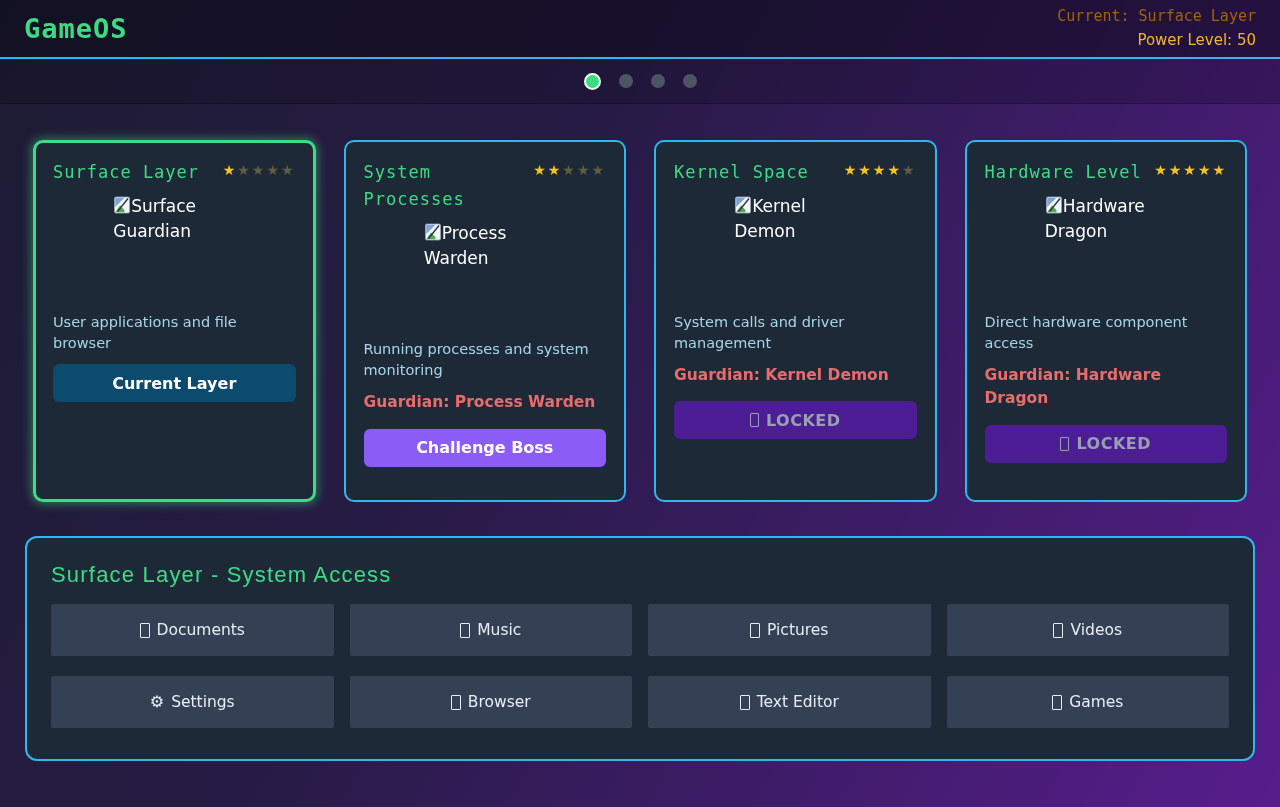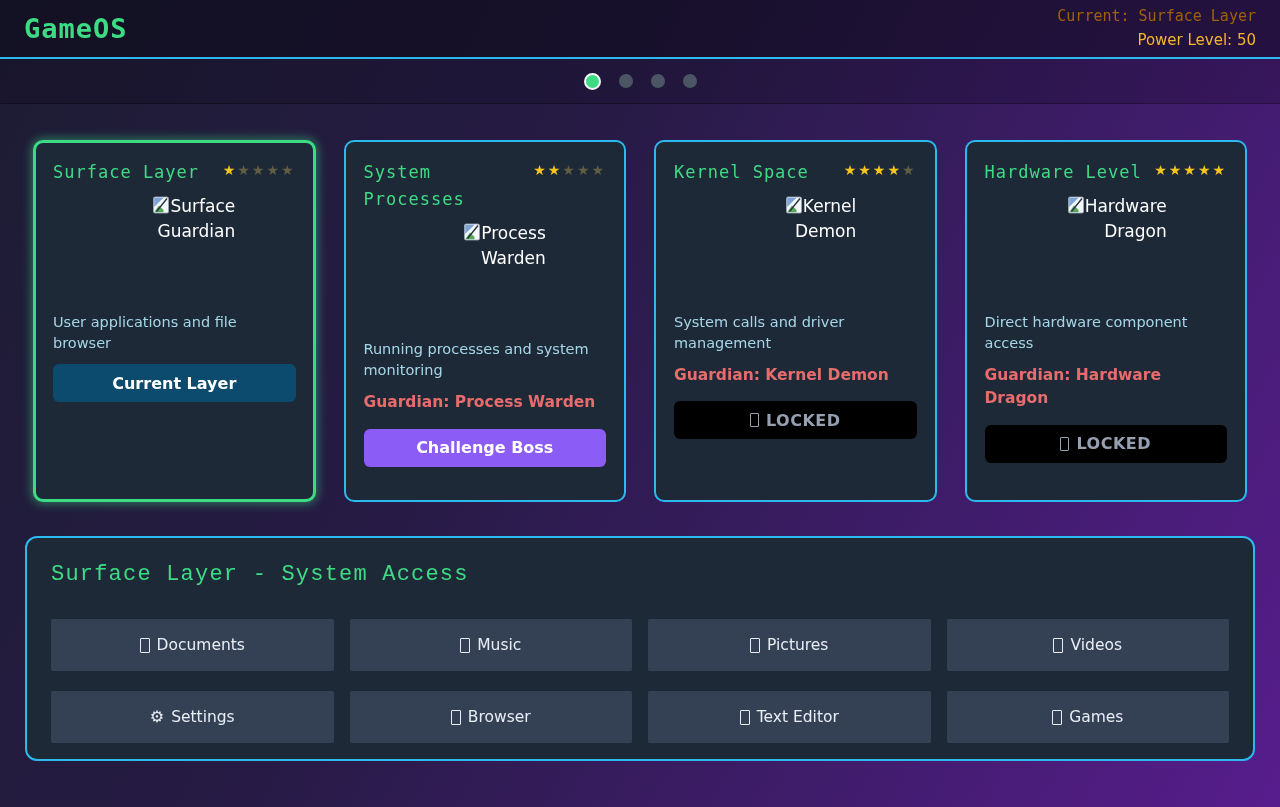--- a/index.html
+++ b/index.html
@@ -64,60 +64,60 @@
     font-family: "DejaVu Sans Mono", "Liberation Mono", monospace;
     font-size: 17px; letter-spacing: 1px; line-height: 1.6;
     color: #3ddc84;
   }
   .stars { white-space: nowrap; font-size: 14px; letter-spacing: 2px; flex-shrink: 0; margin-top: 3px; }
   .star-filled { color: #f5c51c; }
   .star-empty  { color: #615e41; }
 
   .img-area { height: 118px; margin-top: 8px; }
   .img-alt-box {
-    width: 122px; margin: 0 auto; text-align: right;
+    width: 122px; margin: 0 auto; text-align: left;
     font-size: 17px; line-height: 1.45; color: #ffffff;
   }
   .broken-img { display: inline-block; vertical-align: -2px; }
 
   .card-desc { font-size: 14.5px; line-height: 1.45; color: #a5d6e7; margin-bottom: 10px; }
   .card-guardian { font-size: 15.5px; line-height: 1.5; font-weight: bold; color: #e86c6c; margin-bottom: 14px; }
 
   .card-btn {
     width: 100%; min-height: 38px;
     border: none; border-radius: 6px;
     font-family: "DejaVu Sans", "Liberation Sans", sans-serif;
     font-size: 16px; font-weight: bold;
     display: flex; align-items: center; justify-content: center; gap: 7px;
     cursor: pointer;
   }
   .btn-current   { background: #0c4a6e; color: #ffffff; }
   .btn-challenge { background: #8b5cf6; color: #ffffff; }
-  .btn-locked    { background: #000000; color: #97a0b1; letter-spacing: 0.5px; cursor: default; }
+  .btn-locked    { background: #4c1d95; color: #97a0b1; letter-spacing: 0.5px; cursor: default; }
 
   .tofu {
     display: inline-block; width: 9px; height: 14px;
     border: 1.5px solid currentColor; border-radius: 1px;
     flex-shrink: 0;
   }
 
   
   .access-panel {
     margin: 34px 25px 0 25px;
     height: 225px;
     background: #1e2938;
     border: 2px solid #2bb9ee;
     border-radius: 12px;
     padding: 24px;
   }
   .panel-title {
-    font-family: Liberation Mono, monospace;
+    font-family: Liberation Sans, sans-serif;
     font-size: 22px; font-weight: normal; letter-spacing: 1.2px;
     color: #3ddc84;
-    margin-bottom: 32px;
+    margin-bottom: 16px;
   }
   .app-grid {
     display: grid; grid-template-columns: repeat(4, 1fr);
     column-gap: 16px; row-gap: 20px;
   }
   .app-btn {
     height: 52px;
     background: #344155;
     border: none; border-radius: 2px;
     color: #e8edf4; font-size: 15.5px;

